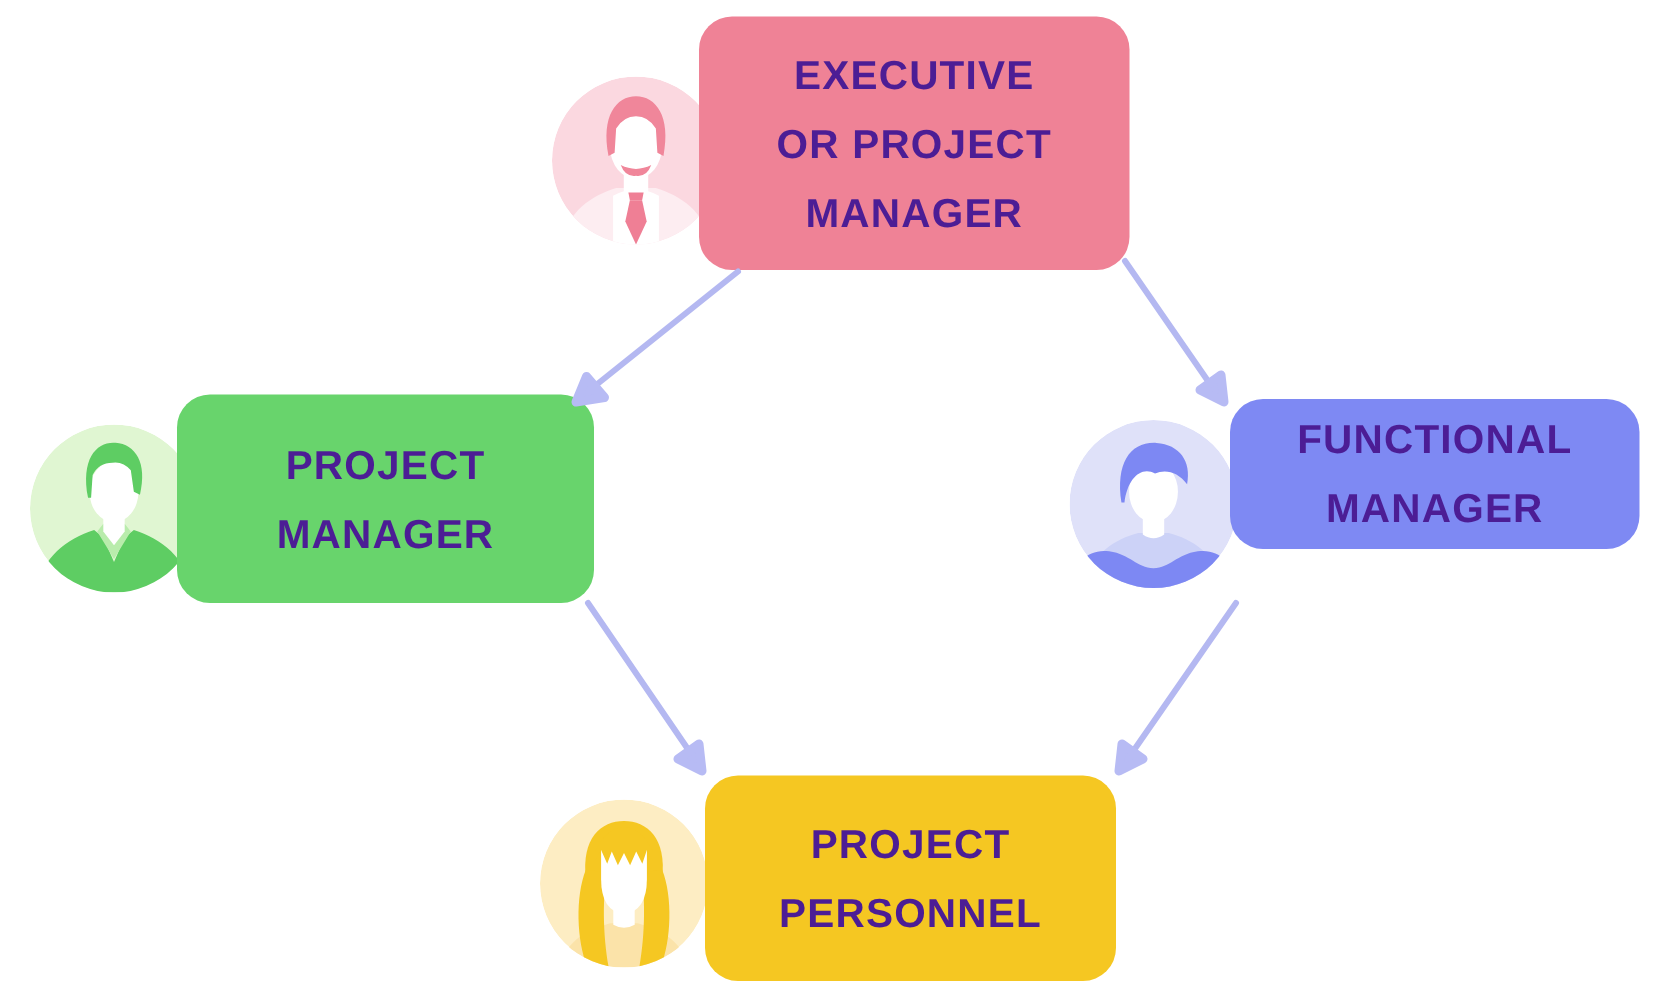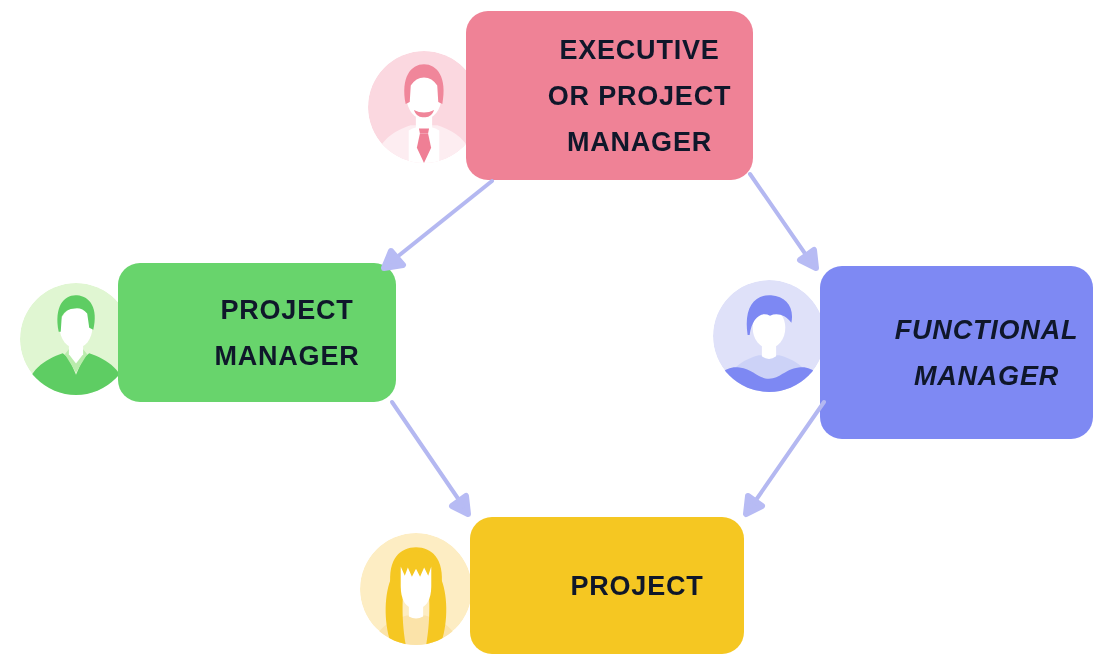--- a/index.html
+++ b/index.html
@@ -16,31 +16,30 @@
     border-radius: 22px;
     z-index: 2;
   }
   .node-label {
     display: flex;
     flex-direction: column;
     justify-content: center;
     align-items: center;
     width: 100%;
     height: 100%;
-    color: #0f172a;
+    color: #4c1d95;
     font-size: 27px;
     font-weight: 600;
     line-height: 46px;
     letter-spacing: 0.8px;
     text-align: center;
-    padding-left: 30px;
   }
   .node-exec { left: 466px; top: 11px;  width: 287px; height: 169px; background: #ef8296; }
   .node-pm   { left: 118px; top: 263px; width: 278px; height: 139px; background: #68d46c; }
-  .node-fm   { left: 820px; top: 266px; width: 273px; height: 173px; background: #7e89f3; font-style: italic; }
+  .node-fm   { left: 820px; top: 266px; width: 273px; height: 100px; background: #7e89f3; }
   .node-pp   { left: 470px; top: 517px; width: 274px; height: 137px; background: #f5c722; }
   .avatar {
     position: absolute;
     width: 112px;
     height: 112px;
     z-index: 1;
   }
   .avatar svg { width: 100%; height: 100%; display: block; }
   .avatar-exec { left: 368px; top: 51px; }
   .avatar-pm   { left: 20px;  top: 283px; }
@@ -166,20 +165,21 @@
   <div class="node node-fm">
     <div class="node-label">
       <span>FUNCTIONAL</span>
       <span>MANAGER</span>
     </div>
   </div>
 
   <div class="node node-pp">
     <div class="node-label">
       <span>PROJECT</span>
+      <span>PERSONNEL</span>
     </div>
   </div>
 
   <svg class="arrows" viewBox="0 0 1108 666">
     <g>
       <line class="arrow-line" x1="492" y1="181" x2="397" y2="257"></line>
       <polygon class="arrow-head" points="384,268 391,251 403,265"></polygon>
     </g>
     <g>
       <line class="arrow-line" x1="750" y1="174" x2="806" y2="255"></line>

